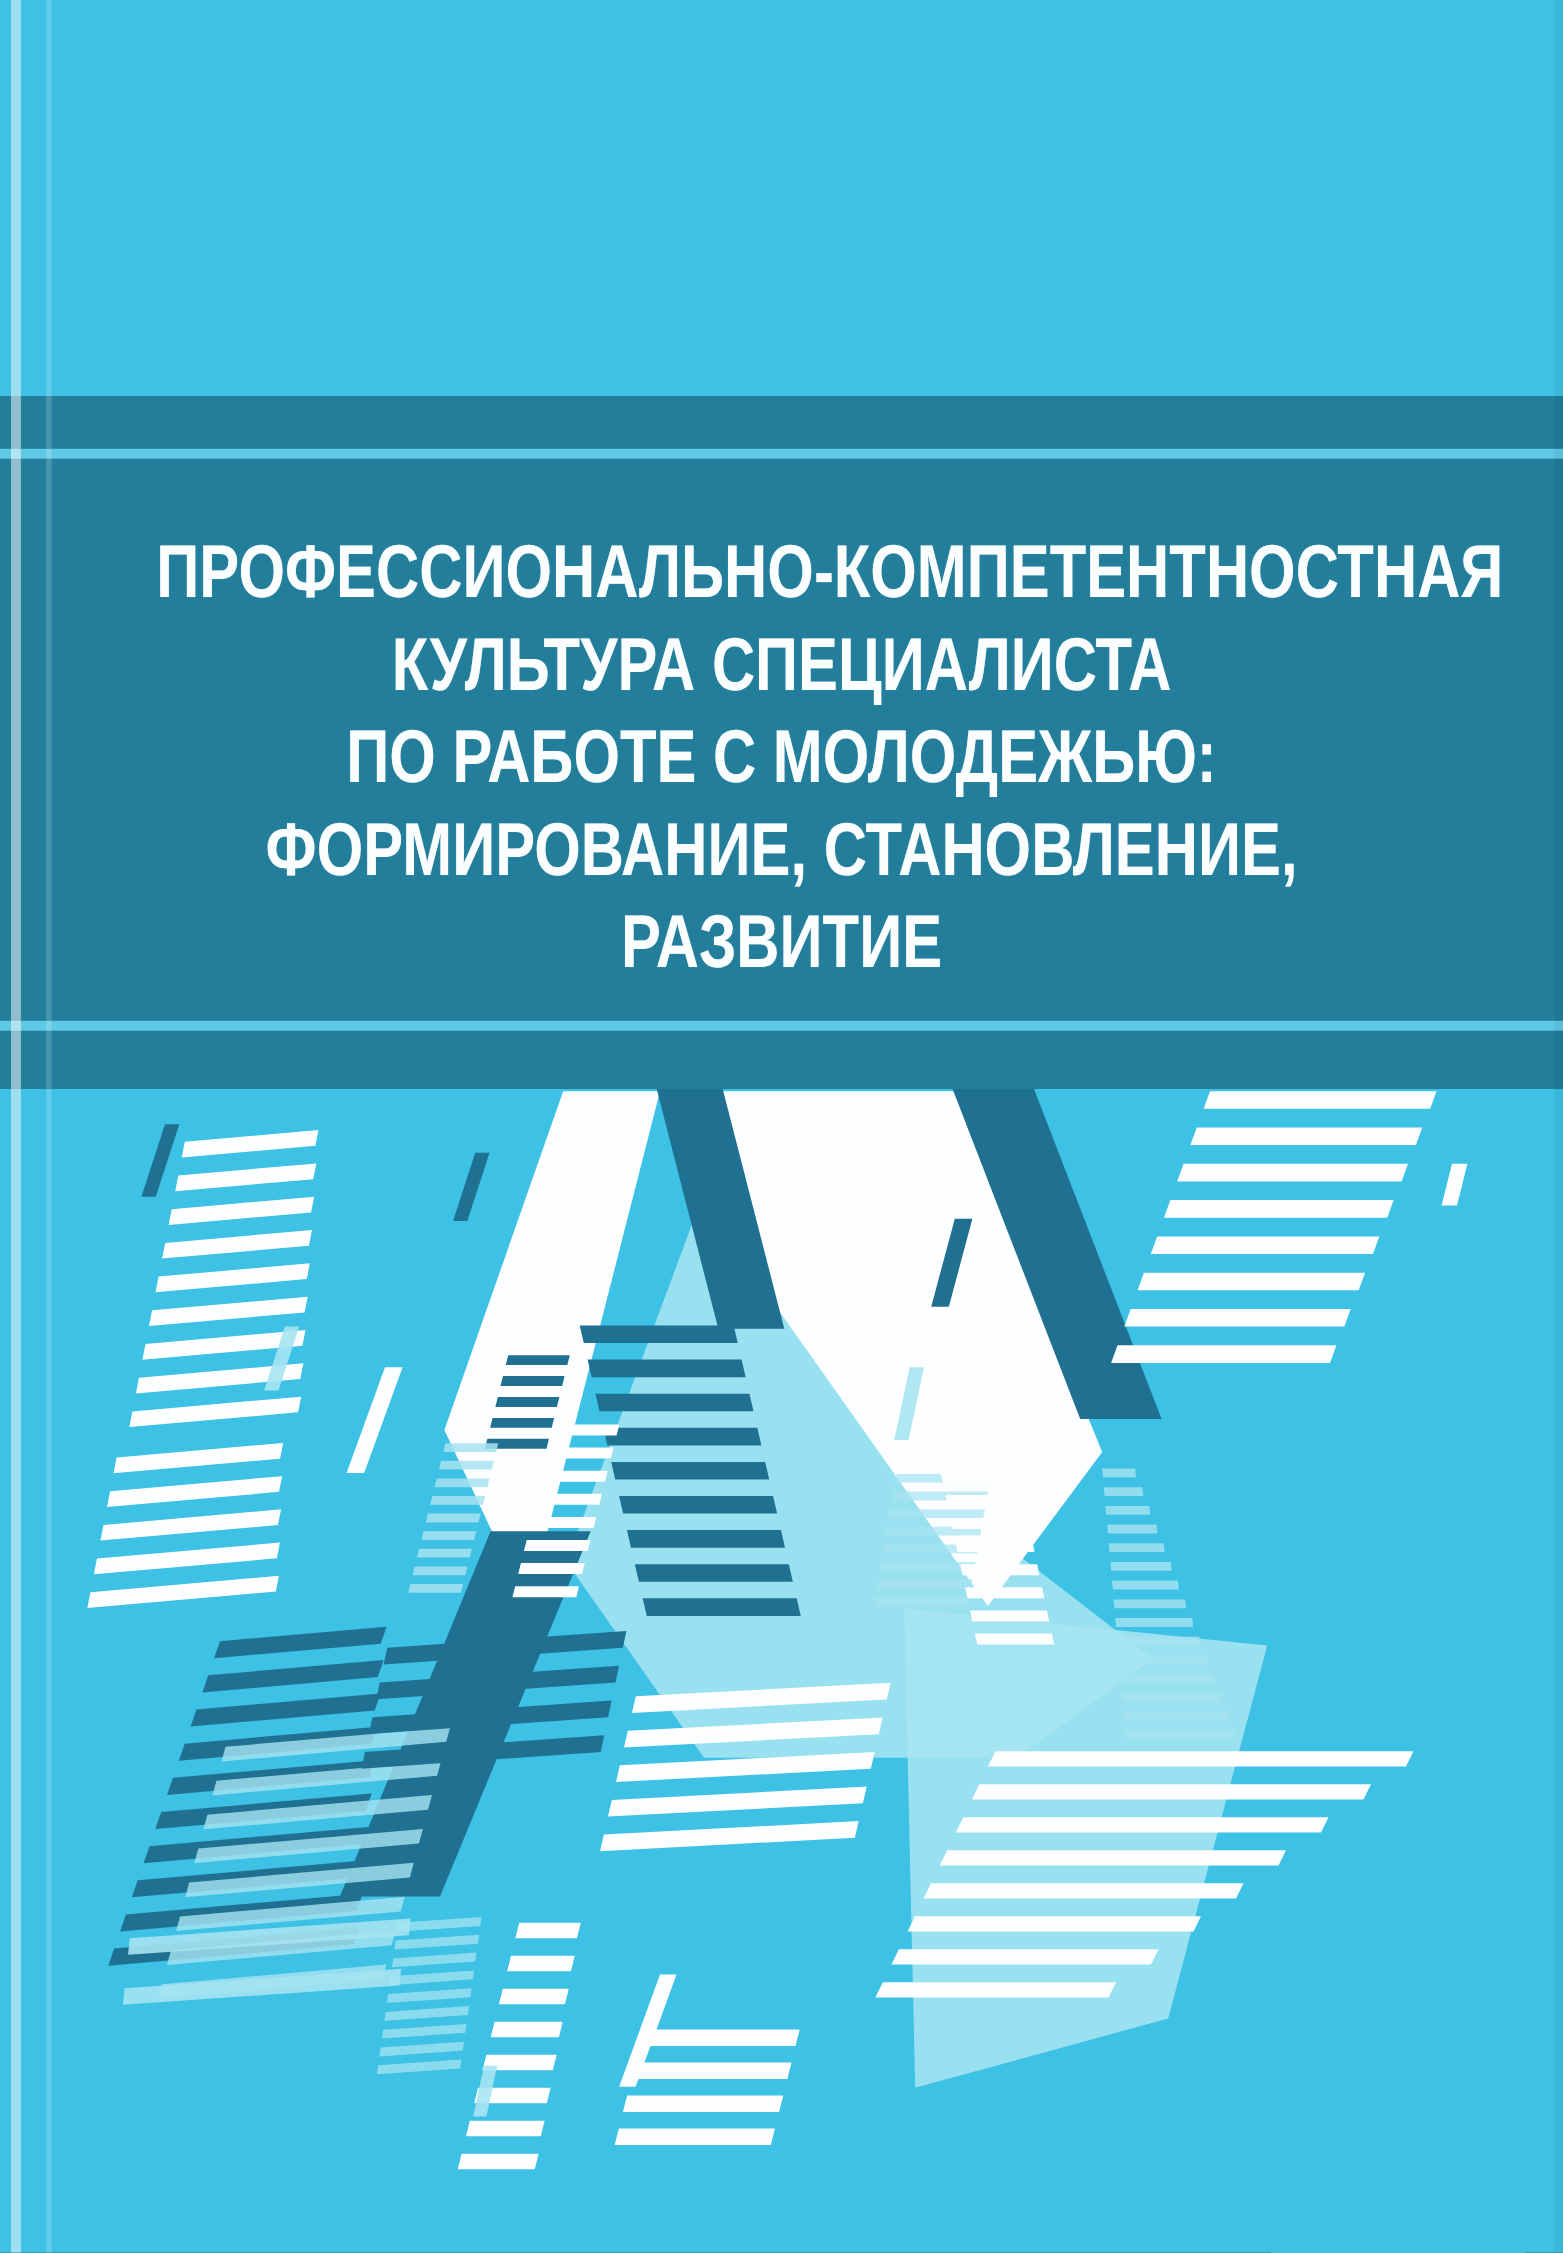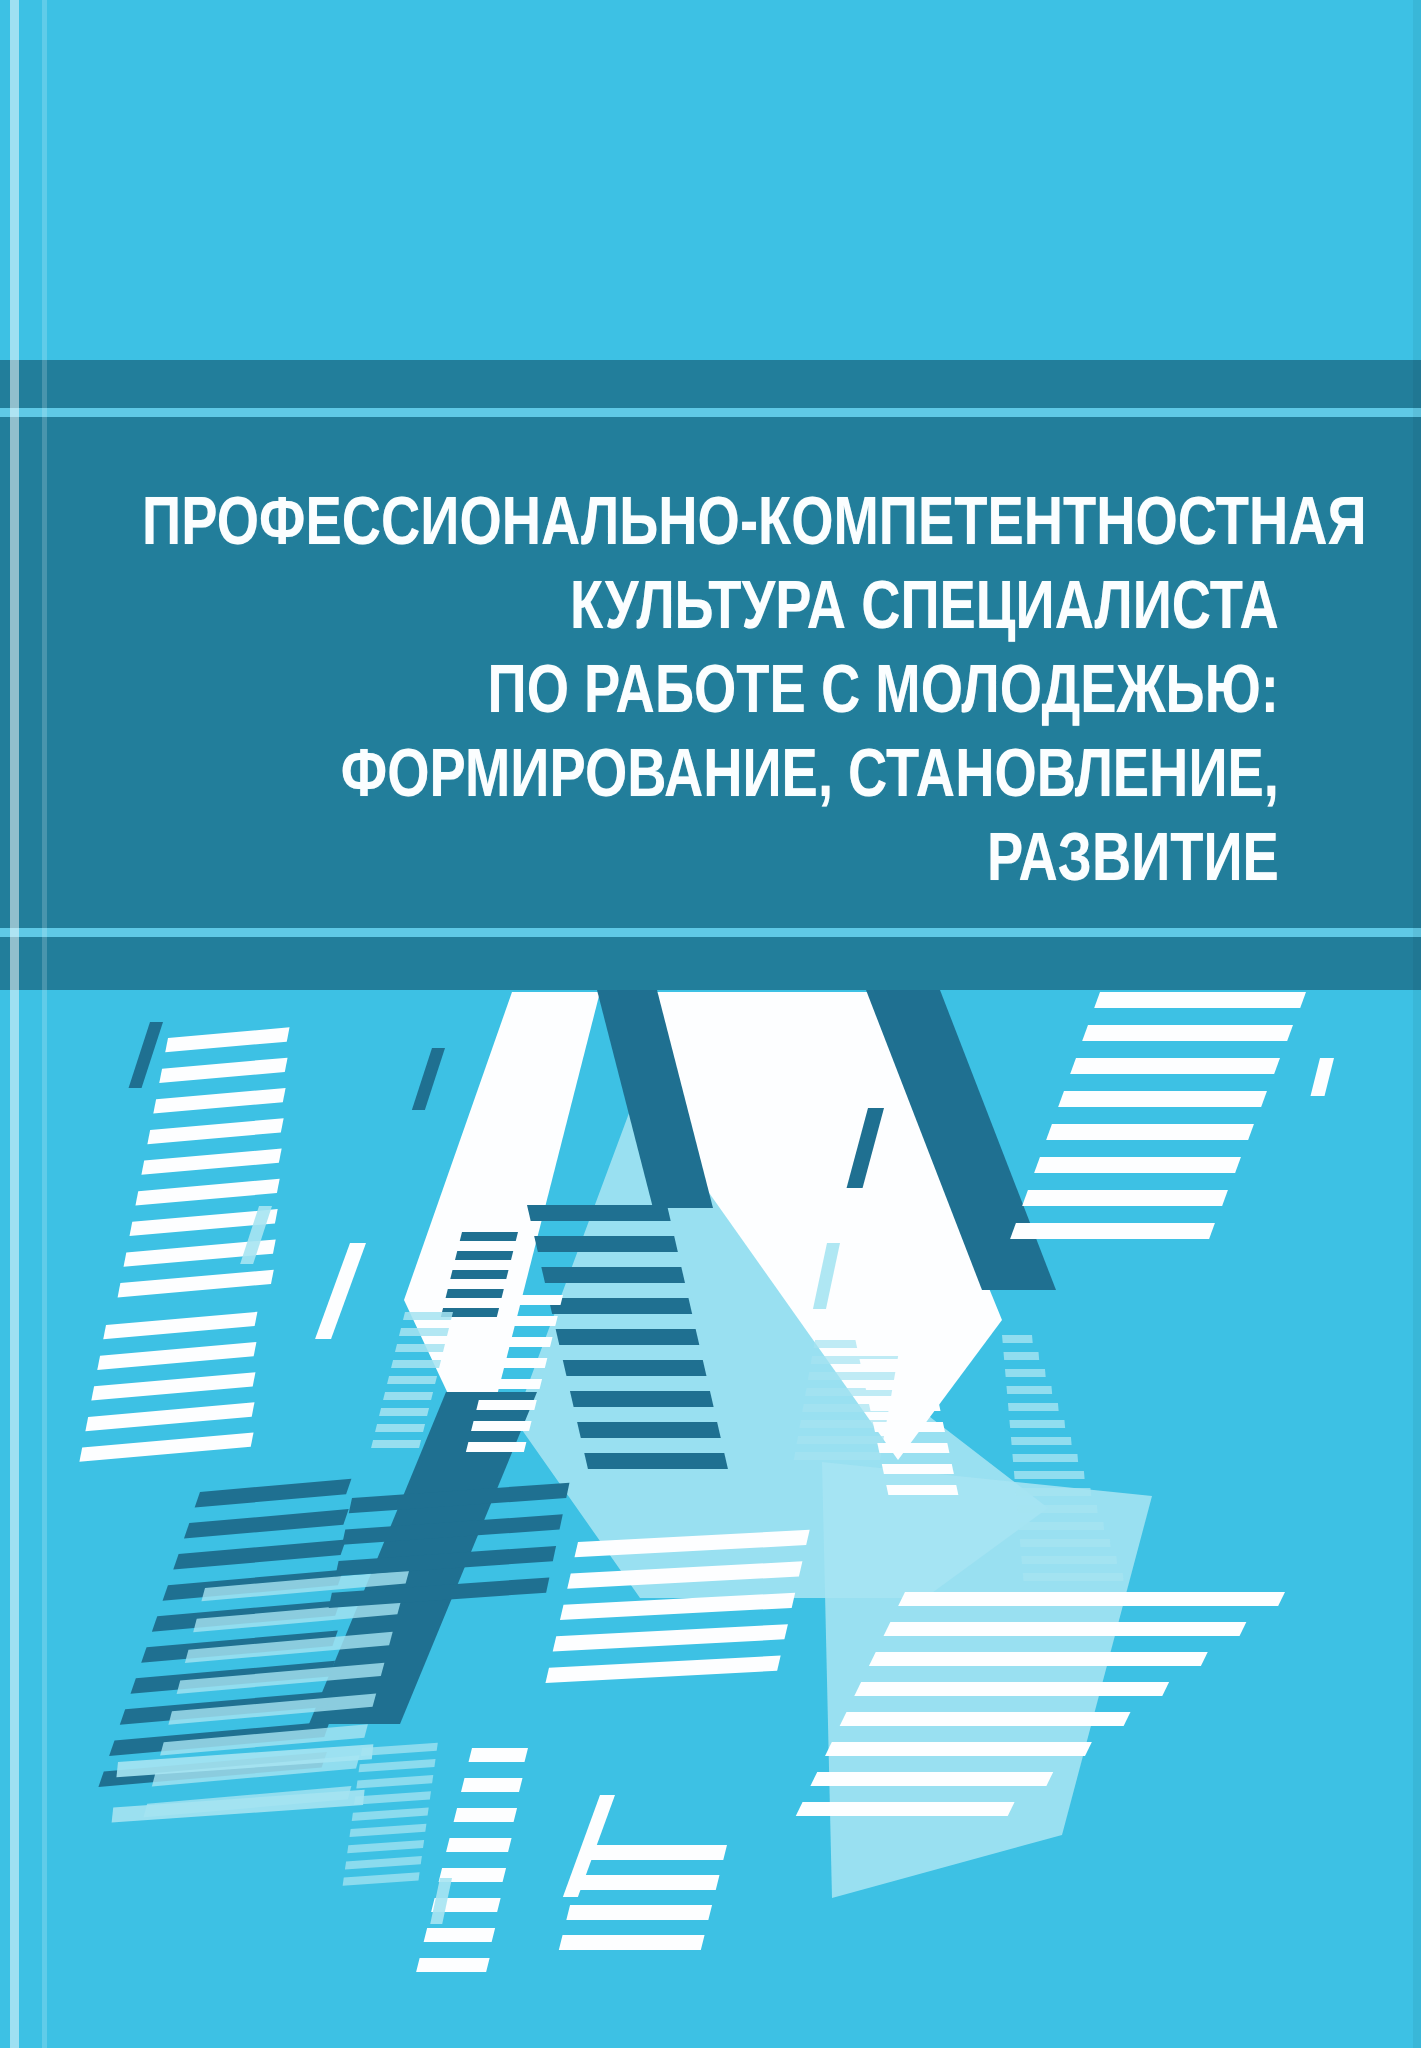--- a/index.html
+++ b/index.html
@@ -6,21 +6,21 @@
   .cover{
     position:relative;
     width:1421px;height:2048px;
     overflow:hidden;
     background:#3dc1e4;
     font-family:"Liberation Sans", sans-serif;
   }
   .cover svg{position:absolute;left:0;top:0;width:1421px;height:2048px;display:block;}
   .title-block{
     position:absolute;left:0;top:478px;width:1421px;
-    text-align:right;
+    text-align:center;
     color:#fbfeff;
     z-index:5;
   }
   .title-line{
     display:block;
     font-weight:bold;
     font-size:68px;
     line-height:84px;
     letter-spacing:0px;
     white-space:nowrap;

